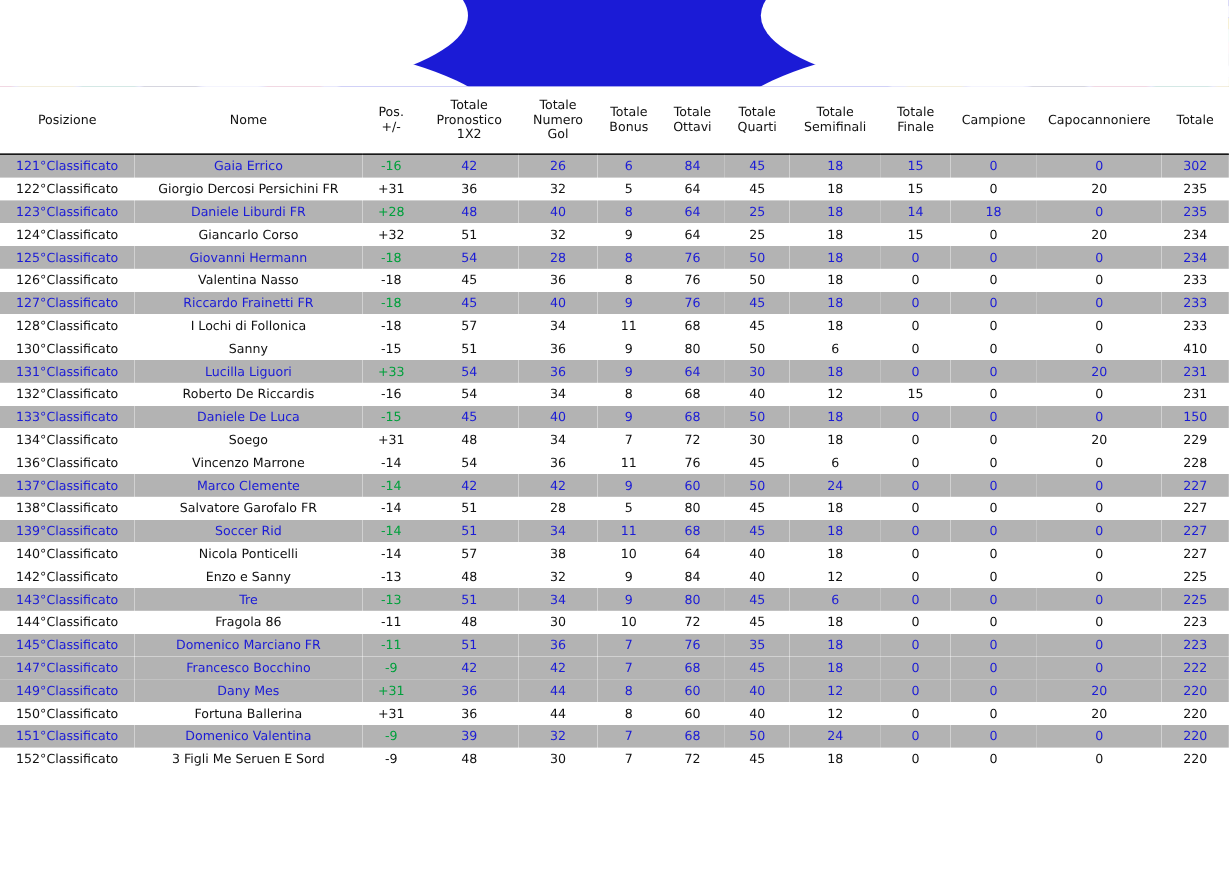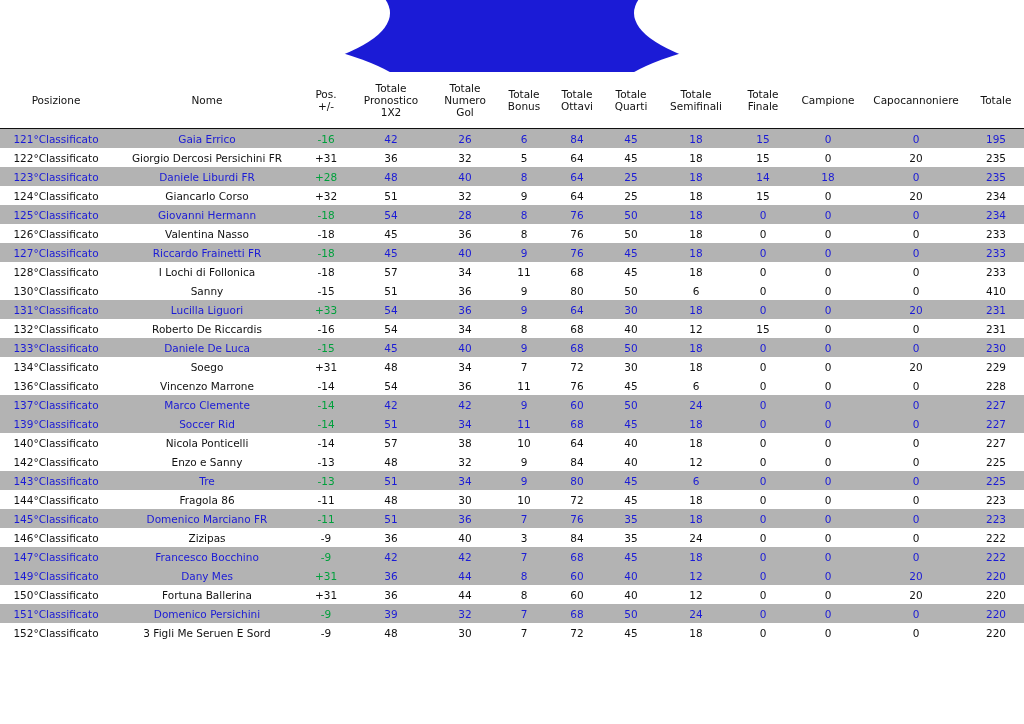--- a/index.html
+++ b/index.html
@@ -264,21 +264,21 @@
           <td class="pm">-16</td>
           <td class="pron">42</td>
           <td class="ngol">26</td>
           <td class="bonus">6</td>
           <td class="ott">84</td>
           <td class="qua">45</td>
           <td class="semi">18</td>
           <td class="fin">15</td>
           <td class="camp">0</td>
           <td class="capo">0</td>
-          <td class="tot">195</td>
+          <td class="tot">302</td>
         </tr>
         <tr class="row-white">
           <td class="pos">122°Classificato</td>
           <td class="nome">Giorgio Dercosi Persichini FR</td>
           <td class="pm">+31</td>
           <td class="pron">36</td>
           <td class="ngol">32</td>
           <td class="bonus">5</td>
           <td class="ott">64</td>
           <td class="qua">45</td>
@@ -429,21 +429,21 @@
           <td class="pm">-15</td>
           <td class="pron">45</td>
           <td class="ngol">40</td>
           <td class="bonus">9</td>
           <td class="ott">68</td>
           <td class="qua">50</td>
           <td class="semi">18</td>
           <td class="fin">0</td>
           <td class="camp">0</td>
           <td class="capo">0</td>
-          <td class="tot">230</td>
+          <td class="tot">150</td>
         </tr>
         <tr class="row-white">
           <td class="pos">134°Classificato</td>
           <td class="nome">Soego</td>
           <td class="pm">+31</td>
           <td class="pron">48</td>
           <td class="ngol">34</td>
           <td class="bonus">7</td>
           <td class="ott">72</td>
           <td class="qua">30</td>
@@ -476,20 +476,35 @@
           <td class="ngol">42</td>
           <td class="bonus">9</td>
           <td class="ott">60</td>
           <td class="qua">50</td>
           <td class="semi">24</td>
           <td class="fin">0</td>
           <td class="camp">0</td>
           <td class="capo">0</td>
           <td class="tot">227</td>
         </tr>
+        <tr class="row-white">
+          <td class="pos">138°Classificato</td>
+          <td class="nome">Salvatore Garofalo FR</td>
+          <td class="pm">-14</td>
+          <td class="pron">51</td>
+          <td class="ngol">28</td>
+          <td class="bonus">5</td>
+          <td class="ott">80</td>
+          <td class="qua">45</td>
+          <td class="semi">18</td>
+          <td class="fin">0</td>
+          <td class="camp">0</td>
+          <td class="capo">0</td>
+          <td class="tot">227</td>
+        </tr>
         <tr class="row-grey">
           <td class="pos">139°Classificato</td>
           <td class="nome">Soccer Rid</td>
           <td class="pm">-14</td>
           <td class="pron">51</td>
           <td class="ngol">34</td>
           <td class="bonus">11</td>
           <td class="ott">68</td>
           <td class="qua">45</td>
           <td class="semi">18</td>
@@ -565,35 +580,20 @@
           <td class="pron">51</td>
           <td class="ngol">36</td>
           <td class="bonus">7</td>
           <td class="ott">76</td>
           <td class="qua">35</td>
           <td class="semi">18</td>
           <td class="fin">0</td>
           <td class="camp">0</td>
           <td class="capo">0</td>
           <td class="tot">223</td>
-        </tr>
-        <tr class="row-white">
-          <td class="pos">146°Classificato</td>
-          <td class="nome">Zizipas</td>
-          <td class="pm">-9</td>
-          <td class="pron">36</td>
-          <td class="ngol">40</td>
-          <td class="bonus">3</td>
-          <td class="ott">84</td>
-          <td class="qua">35</td>
-          <td class="semi">24</td>
-          <td class="fin">0</td>
-          <td class="camp">0</td>
-          <td class="capo">0</td>
-          <td class="tot">222</td>
         </tr>
         <tr class="row-grey">
           <td class="pos">147°Classificato</td>
           <td class="nome">Francesco Bocchino</td>
           <td class="pm">-9</td>
           <td class="pron">42</td>
           <td class="ngol">42</td>
           <td class="bonus">7</td>
           <td class="ott">68</td>
           <td class="qua">45</td>
@@ -628,21 +628,21 @@
           <td class="ott">60</td>
           <td class="qua">40</td>
           <td class="semi">12</td>
           <td class="fin">0</td>
           <td class="camp">0</td>
           <td class="capo">20</td>
           <td class="tot">220</td>
         </tr>
         <tr class="row-grey">
           <td class="pos">151°Classificato</td>
-          <td class="nome">Domenico Persichini</td>
+          <td class="nome">Domenico Valentina</td>
           <td class="pm">-9</td>
           <td class="pron">39</td>
           <td class="ngol">32</td>
           <td class="bonus">7</td>
           <td class="ott">68</td>
           <td class="qua">50</td>
           <td class="semi">24</td>
           <td class="fin">0</td>
           <td class="camp">0</td>
           <td class="capo">0</td>

